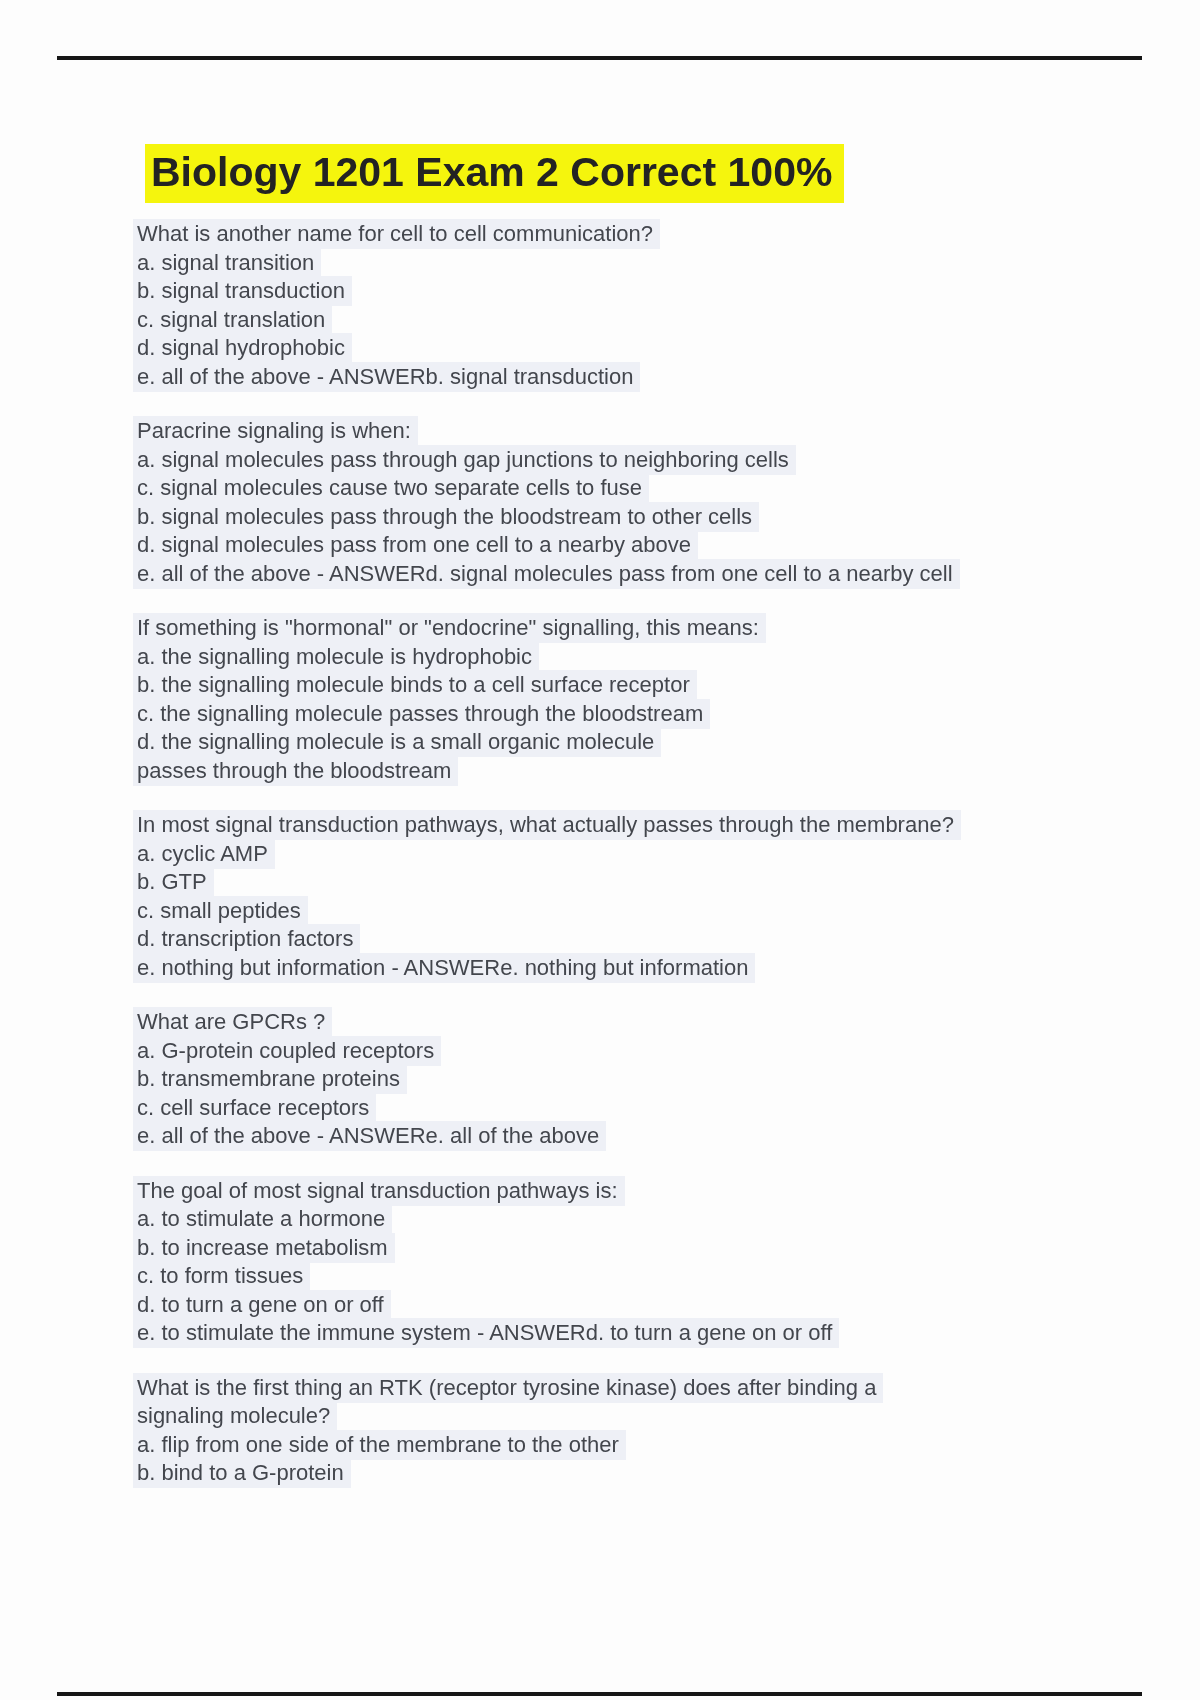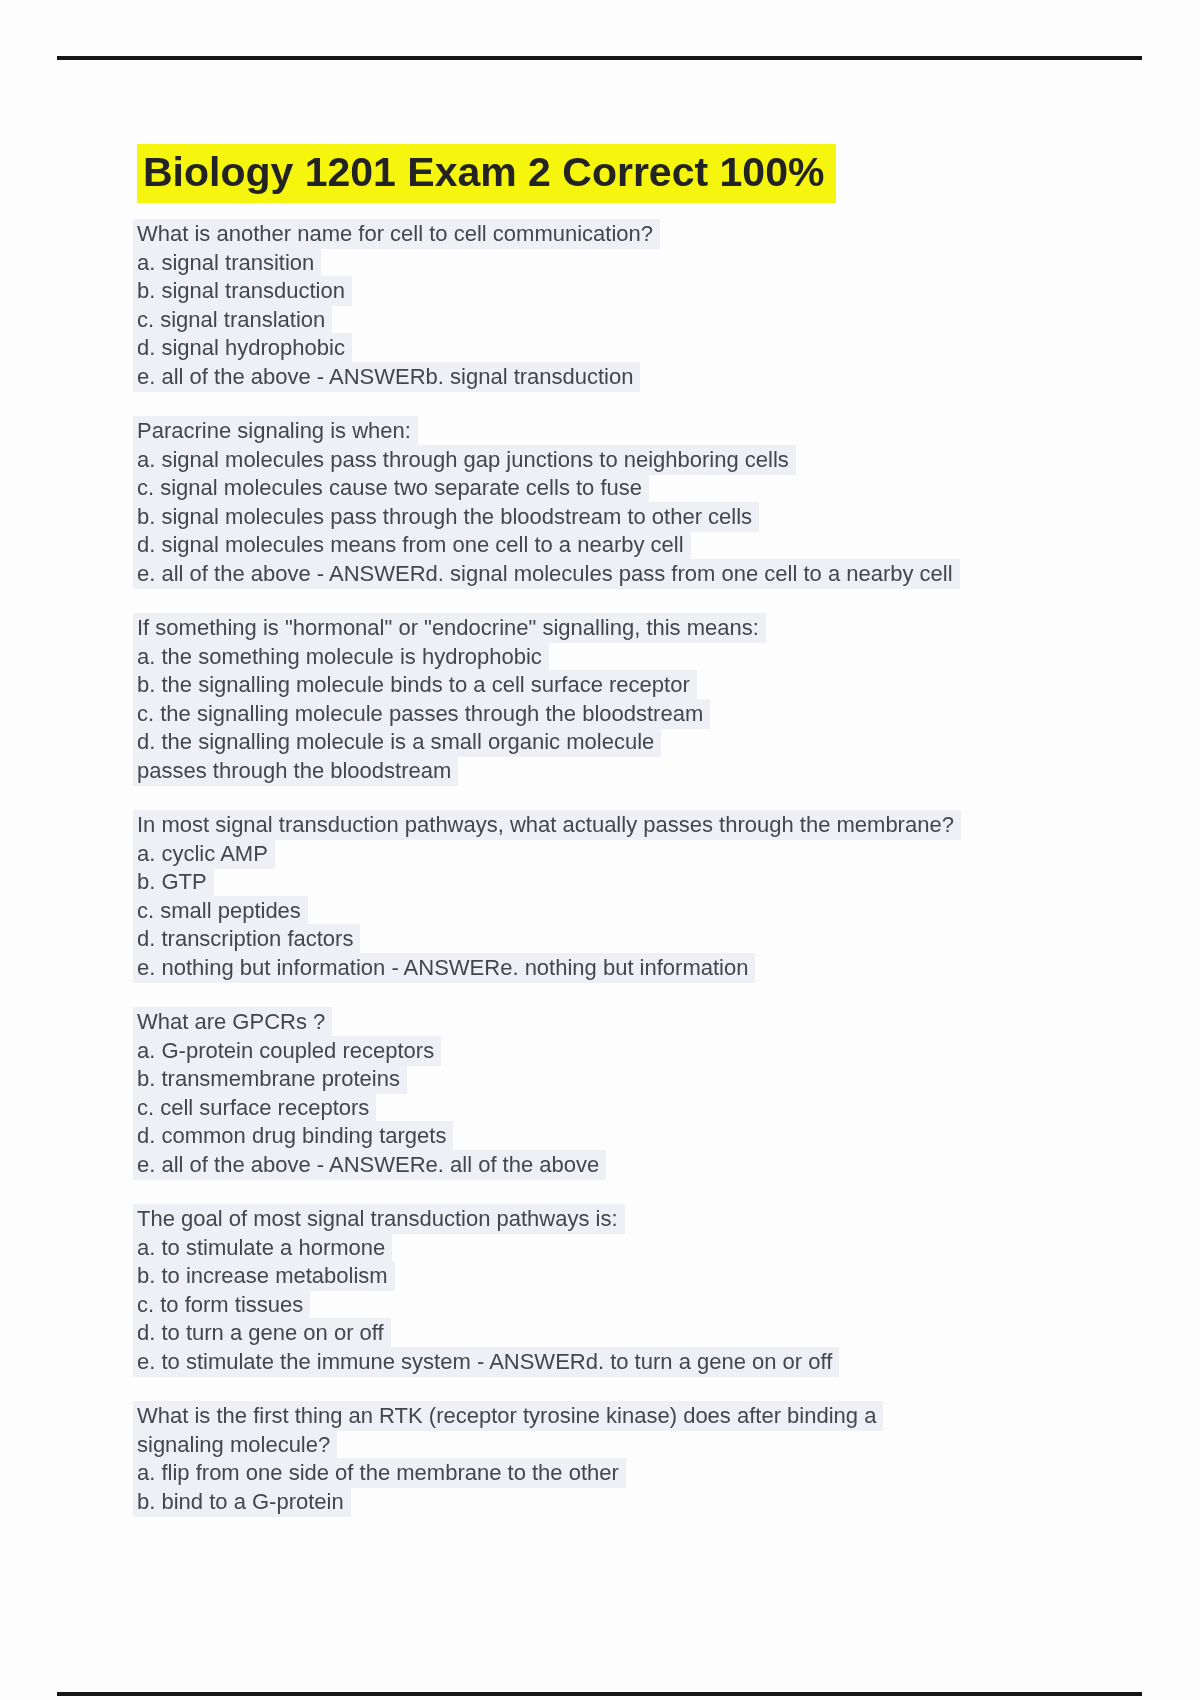--- a/index.html
+++ b/index.html
@@ -19,21 +19,21 @@
     position: absolute;
     left: 57px;
     width: 1085px;
     height: 4px;
     background: var(--rule-color, #161616);
   }
   .rule-top { top: 56px; }
   .rule-bottom { top: 1692px; }
   .title {
     position: absolute;
-    left: 137px;
+    left: 145px;
     top: 144px;
     margin: 0;
     font-size: 41px;
     font-weight: 700;
     letter-spacing: 0px;
     color: var(--title-text, #232323);
     line-height: 1;
   }
   .title-hl {
     background: var(--title-highlight, #f5f50d);
@@ -77,45 +77,44 @@
         <div class="qline"><span class="hl">b. signal transduction</span></div>
         <div class="qline"><span class="hl">c. signal translation</span></div>
         <div class="qline"><span class="hl">d. signal hydrophobic</span></div>
         <div class="qline"><span class="hl">e. all of the above - ANSWERb. signal transduction</span></div>
       </section>
       <section class="qblock">
         <div class="qline"><span class="hl">Paracrine signaling is when:</span></div>
         <div class="qline"><span class="hl">a. signal molecules pass through gap junctions to neighboring cells</span></div>
         <div class="qline"><span class="hl">c. signal molecules cause two separate cells to fuse</span></div>
         <div class="qline"><span class="hl">b. signal molecules pass through the bloodstream to other cells</span></div>
-        <div class="qline"><span class="hl">d. signal molecules means from one cell to a nearby cell</span></div>
+        <div class="qline"><span class="hl">d. signal molecules pass from one cell to a nearby above</span></div>
         <div class="qline"><span class="hl">e. all of the above - ANSWERd. signal molecules pass from one cell to a nearby cell</span></div>
       </section>
       <section class="qblock">
         <div class="qline"><span class="hl">If something is "hormonal" or "endocrine" signalling, this means:</span></div>
-        <div class="qline"><span class="hl">a. the something molecule is hydrophobic</span></div>
+        <div class="qline"><span class="hl">a. the signalling molecule is hydrophobic</span></div>
         <div class="qline"><span class="hl">b. the signalling molecule binds to a cell surface receptor</span></div>
         <div class="qline"><span class="hl">c. the signalling molecule passes through the bloodstream</span></div>
         <div class="qline"><span class="hl">d. the signalling molecule is a small organic molecule</span></div>
         <div class="qline"><span class="hl">passes through the bloodstream</span></div>
       </section>
       <section class="qblock">
         <div class="qline"><span class="hl">In most signal transduction pathways, what actually passes through the membrane?</span></div>
         <div class="qline"><span class="hl">a. cyclic AMP</span></div>
         <div class="qline"><span class="hl">b. GTP</span></div>
         <div class="qline"><span class="hl">c. small peptides</span></div>
         <div class="qline"><span class="hl">d. transcription factors</span></div>
         <div class="qline"><span class="hl">e. nothing but information - ANSWERe. nothing but information</span></div>
       </section>
       <section class="qblock">
         <div class="qline"><span class="hl">What are GPCRs ?</span></div>
         <div class="qline"><span class="hl">a. G-protein coupled receptors</span></div>
         <div class="qline"><span class="hl">b. transmembrane proteins</span></div>
         <div class="qline"><span class="hl">c. cell surface receptors</span></div>
-        <div class="qline"><span class="hl">d. common drug binding targets</span></div>
         <div class="qline"><span class="hl">e. all of the above - ANSWERe. all of the above</span></div>
       </section>
       <section class="qblock">
         <div class="qline"><span class="hl">The goal of most signal transduction pathways is:</span></div>
         <div class="qline"><span class="hl">a. to stimulate a hormone</span></div>
         <div class="qline"><span class="hl">b. to increase metabolism</span></div>
         <div class="qline"><span class="hl">c. to form tissues</span></div>
         <div class="qline"><span class="hl">d. to turn a gene on or off</span></div>
         <div class="qline"><span class="hl">e. to stimulate the immune system - ANSWERd. to turn a gene on or off</span></div>
       </section>

